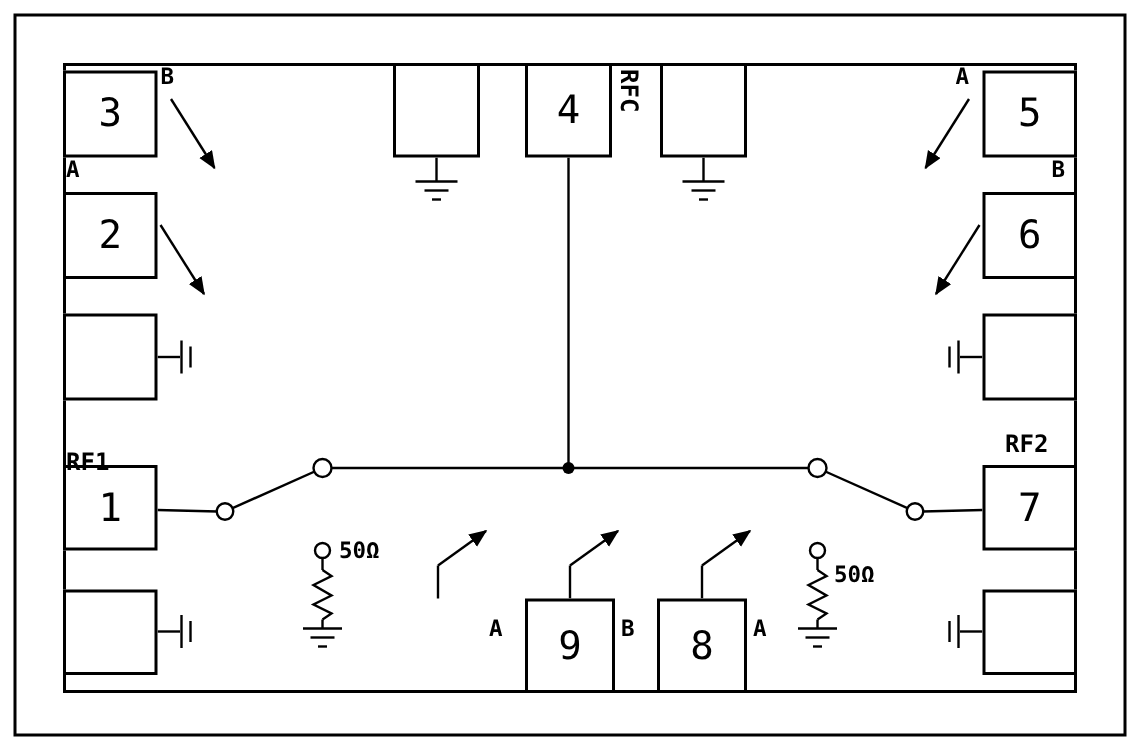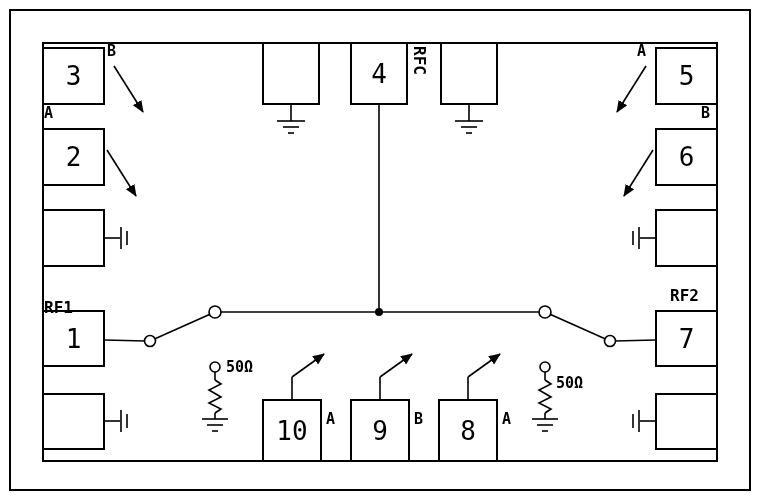--- a/index.html
+++ b/index.html
@@ -153,23 +153,20 @@
   </div>
   <div class="box" style="left:655px; top:128px; width:63px; height:58px;">
     <span>6</span>
   </div>
   <div class="box" style="left:655px; top:209px; width:63px; height:58px;"></div>
   <div class="box" style="left:655px; top:310px; width:63px; height:57px;">
     <span>7</span>
   </div>
   <div class="box" style="left:655px; top:393px; width:63px; height:57px;"></div>
 
-  <div class="box" style="left:262px; top:399px; width:60px; height:63px;">
-    <span>10</span>
-  </div>
   <div class="box" style="left:350px; top:399px; width:60px; height:63px;">
     <span>9</span>
   </div>
   <div class="box" style="left:438px; top:399px; width:60px; height:63px;">
     <span>8</span>
   </div>
 
   <div class="lbl" style="left:107px; top:44px;">B</div>
   <div class="lbl" style="left:44px;  top:106px;">A</div>
   <div class="lbl" style="left:637px; top:44px;">A</div>

